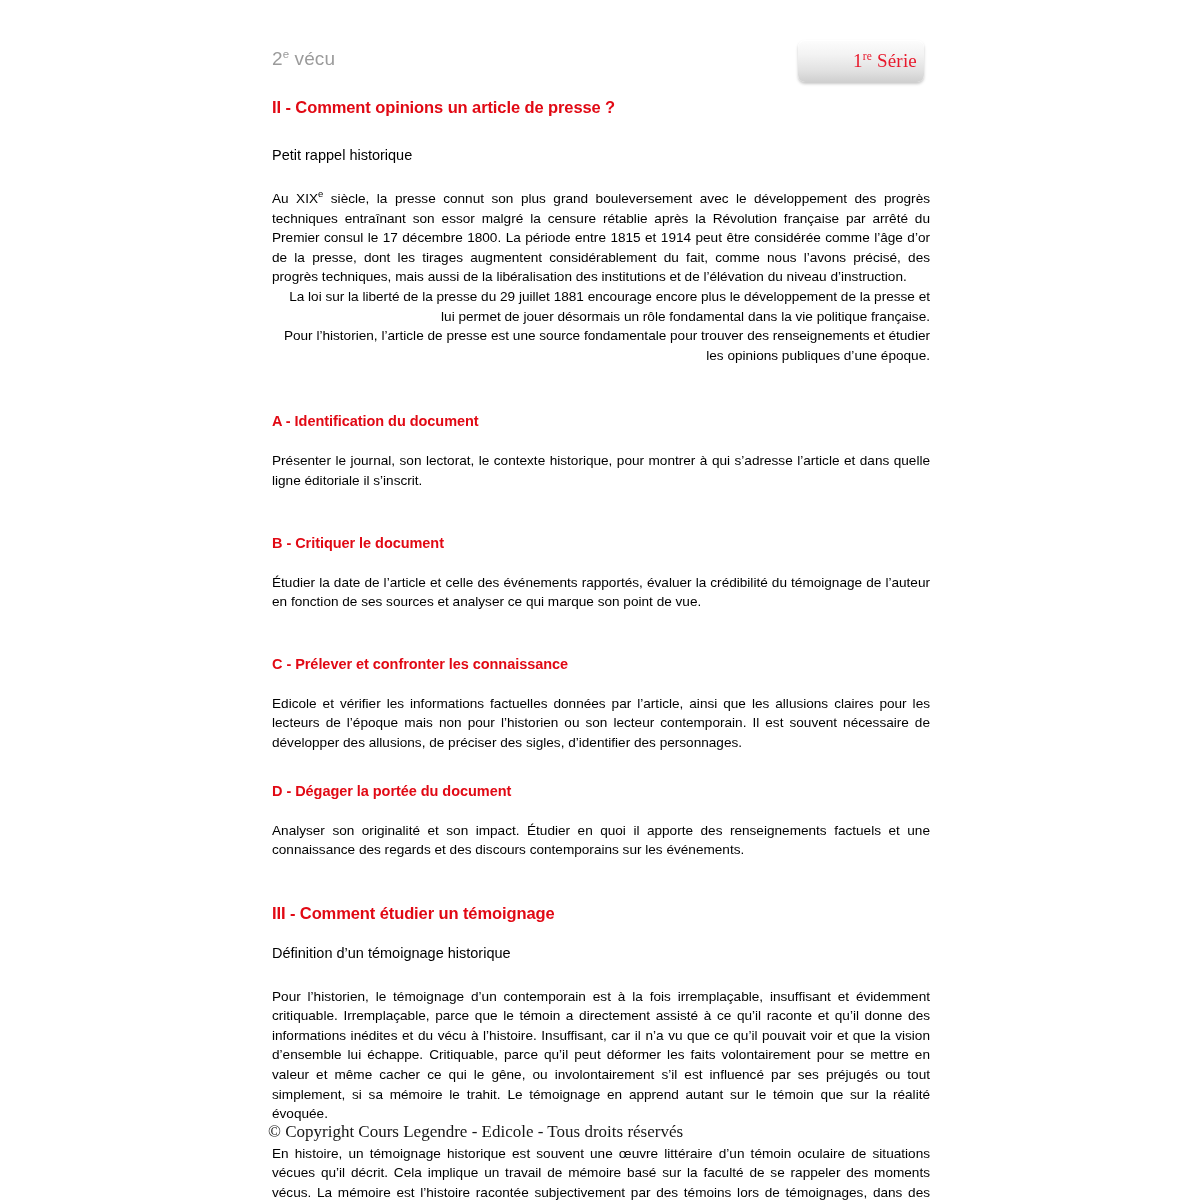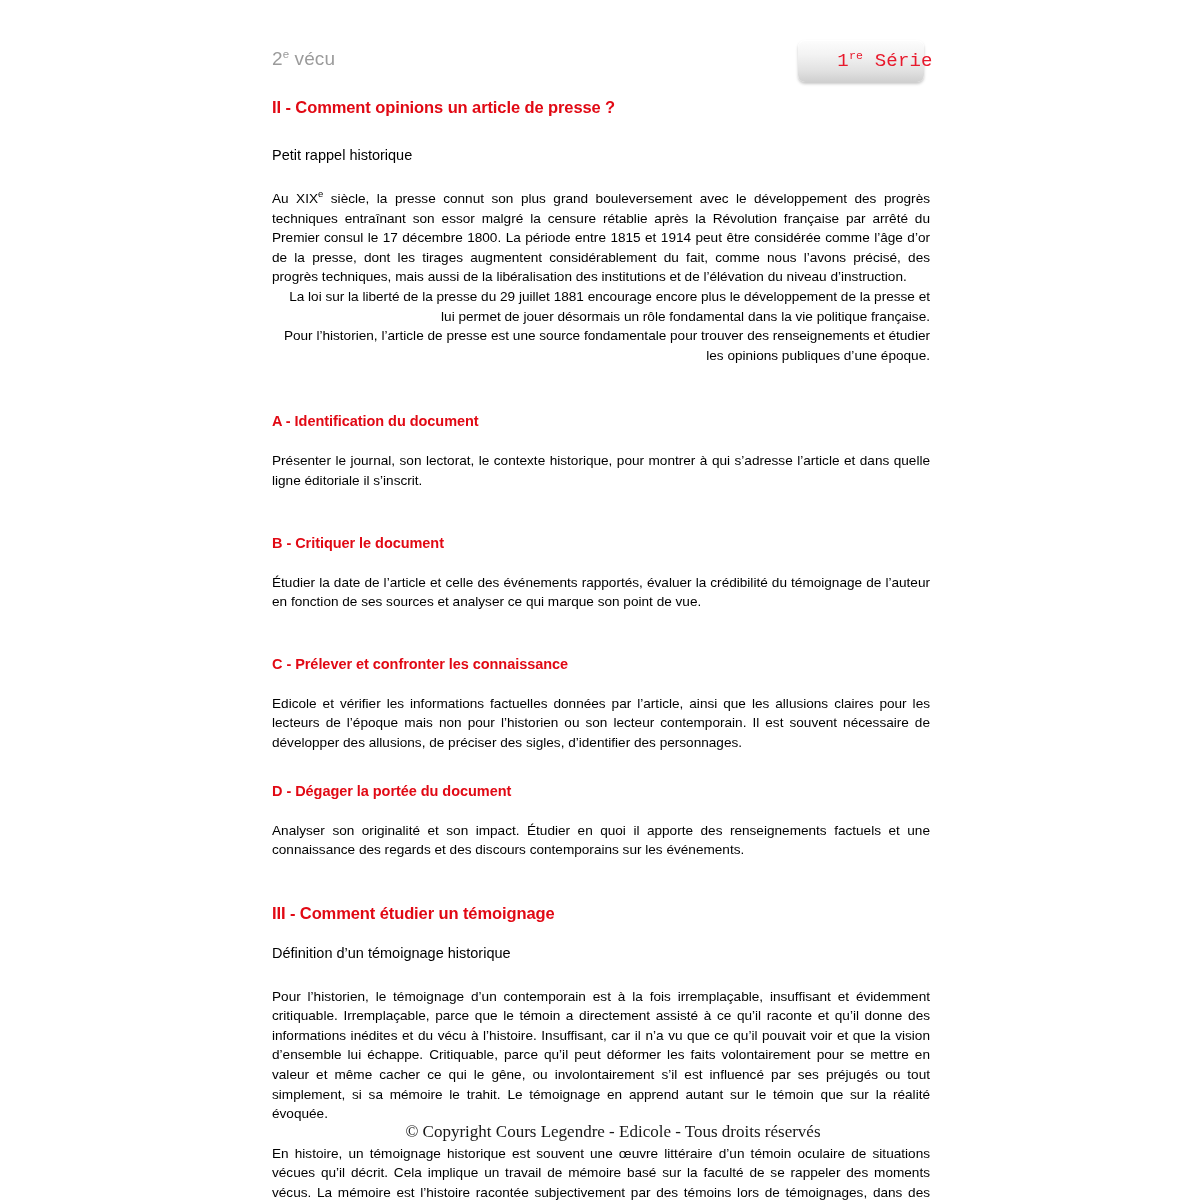--- a/index.html
+++ b/index.html
@@ -64,21 +64,21 @@
     width: 126px;
     height: 42px;
     border-radius: 7px;
     background: linear-gradient(to bottom, #fdfdfd 0%, #f3f3f3 35%, #e2e2e2 72%, #cfcfcf 100%);
     box-shadow: 0 2px 3px rgba(0,0,0,0.22), inset 0 1px 0 rgba(255,255,255,0.9);
     display: flex;
     align-items: center;
     justify-content: center;
   }
   .series-badge .badge-text {
-    font-family: Liberation Mono, monospace;
+    font-family: Liberation Serif, serif;
     font-size: 19px;
     color: #e8192c;
     white-space: nowrap;
     letter-spacing: 0.2px;
     margin-left: 48px;
   }
   .series-badge .badge-text sup {
     font-size: 11.5px;
     vertical-align: super;
     line-height: 0;
@@ -129,24 +129,23 @@
   .sp-20 { height: 20px; }
   .sp-22 { height: 22px; }
   .sp-26 { height: 26px; }
   .sp-30 { height: 30px; }
   .sp-44 { height: 44px; }
   .sp-48 { height: 48px; }
 
   
   .page-footer {
     position: absolute;
-    left: 284px;
+    left: 268px;
     top: 1122px;
     width: 658px;
-    text-align: center;
   }
   .copyright {
     font-family: "Liberation Serif", serif;
     font-size: 17px;
     color: #161616;
     white-space: nowrap;
   }
 </style>
 </head>
 <body>

